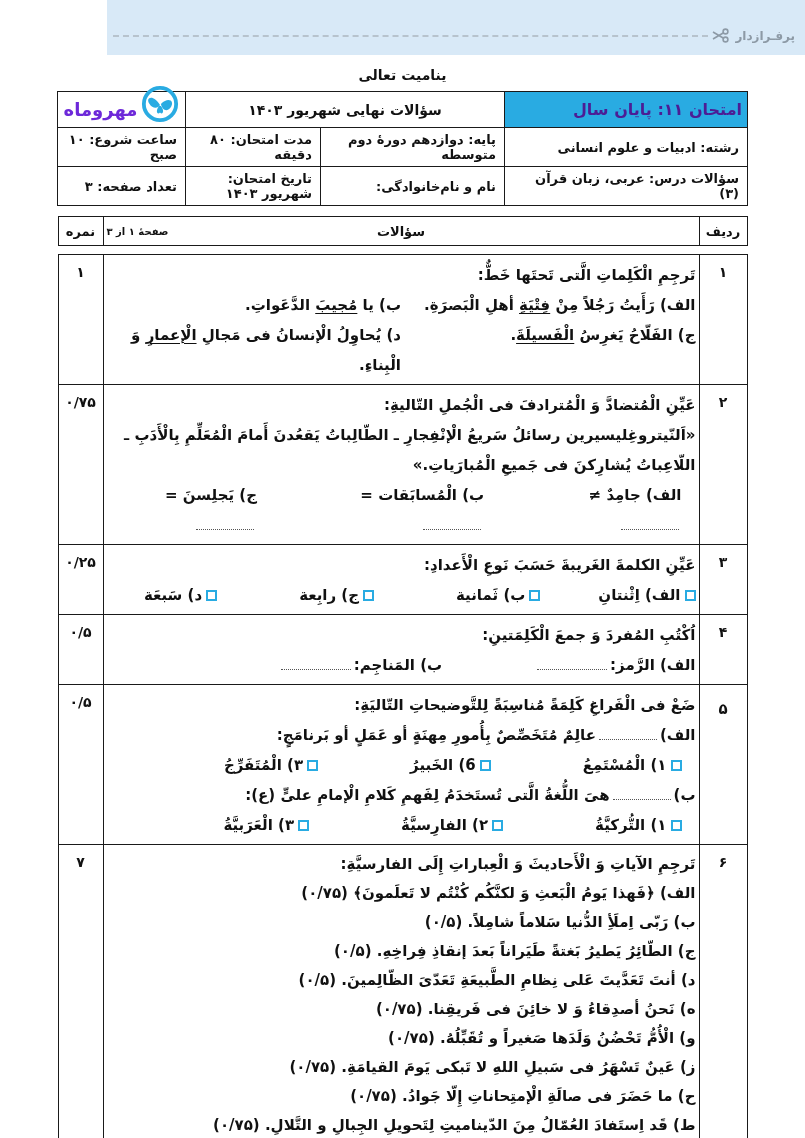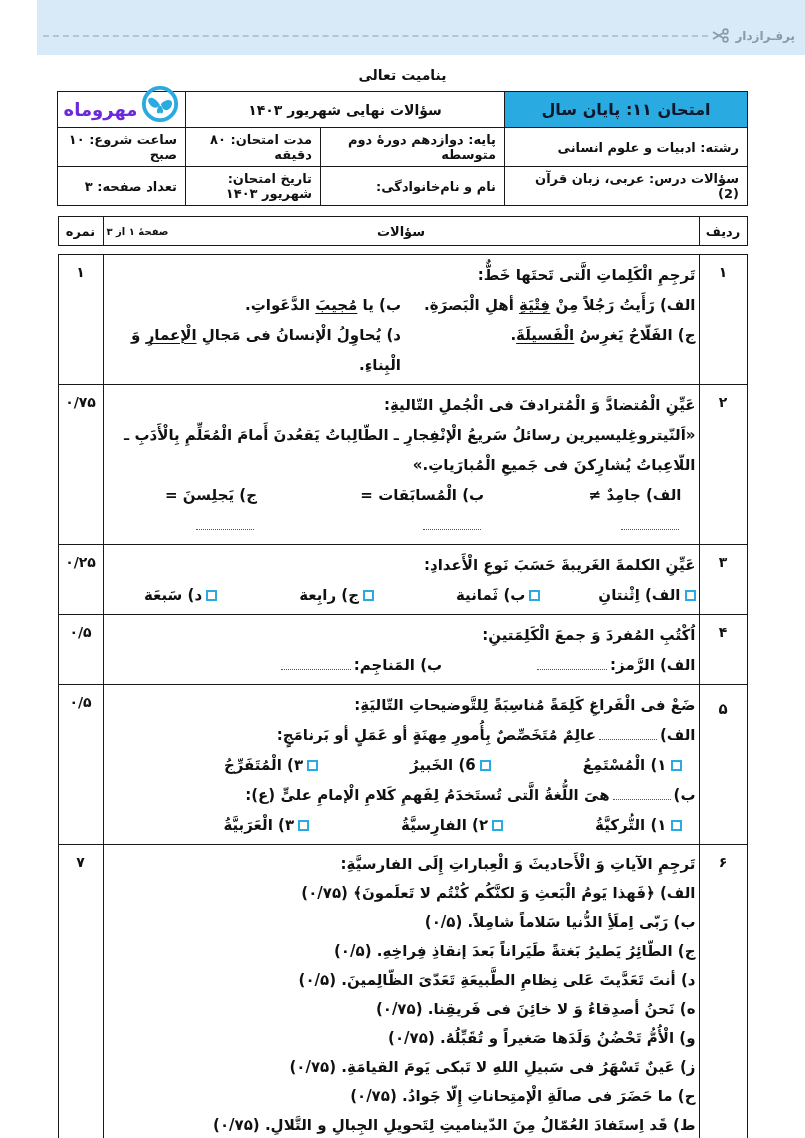--- a/index.html
+++ b/index.html
@@ -2,32 +2,32 @@
 <html dir="rtl" lang="fa"><head>
 <meta charset="utf-8">
 <style>
   * { margin:0; padding:0; box-sizing:border-box; }
   html,body { background:#ffffff; }
   body {
     width:805px; height:1138px; position:relative; overflow:hidden;
     font-family:"DejaVu Sans", sans-serif; color:#111; direction:rtl;
   }
   
-  .top-strip { width:768px; height:55px; background:#d8e9f7; }
+  .top-strip { width:698px; height:55px; background:#d8e9f7; }
   .cutline { display:flex; align-items:center; direction:rtl; padding:0 10px 0 6px; padding-top:28px; color:#8d9aa6; font-size:12px; font-weight:bold; }
   .cutline .lbl { margin-left:6px; white-space:nowrap; }
   .cutline svg { flex:0 0 auto; margin-left:4px; }
   .cutline .dash { flex:1; border-top:2px dashed #b7c3cd; height:0; }
 
   .basmala { text-align:center; font-weight:bold; font-size:14px; margin:12px 0 8px; }
 
   table { border-collapse:collapse; table-layout:fixed; direction:rtl; }
   .sheet { width:690px; margin:0 auto; }
   .hdr td { border:1.6px solid #1a1a1a; font-size:13px; font-weight:bold; padding:4px 8px; text-align:right; vertical-align:middle; }
-  .hdr .exam-title { background:#29abe2; color:#0f172a; text-align:center; font-size:16px; padding:8px 5px; }
+  .hdr .exam-title { background:#29abe2; color:#4c1d95; font-size:16px; padding:8px 5px; }
   .hdr .exam-sub { text-align:center; font-size:14px; }
   .hdr .logo-cell { text-align:center; padding:2px 4px; }
   .logo-wrap { display:flex; align-items:center; justify-content:center; direction:rtl; gap:4px; }
   .logo-wrap svg { margin-top:-12px; }
   .logo-text { color:#6d28d9; font-size:18px; font-weight:bold; }
   .hdr tr { height:36px; }
 
   .qhead { margin-top:10px; }
   .qhead td { border:1.6px solid #1a1a1a; font-weight:bold; font-size:13px; height:29px; text-align:center; vertical-align:middle; }
   .qhead .mid { position:relative; }
@@ -93,21 +93,21 @@
       </div>
     </td>
   </tr>
   <tr>
     <td>رشته: ادبیات و علوم انسانی</td>
     <td>پایه: دوازدهم دورهٔ دوم متوسطه</td>
     <td>مدت امتحان: ۸۰ دقیقه</td>
     <td>ساعت شروع: ۱۰ صبح</td>
   </tr>
   <tr>
-    <td>سؤالات درس: عربی، زبان قرآن (2)</td>
+    <td>سؤالات درس: عربی، زبان قرآن (۳)</td>
     <td>نام و نام‌خانوادگی:</td>
     <td>تاریخ امتحان: شهریور ۱۴۰۳</td>
     <td>تعداد صفحه: ۳</td>
   </tr>
 </tbody>
   </table>
 
 <table class="sheet qhead">
   <colgroup>
       <col style="width:48px">

